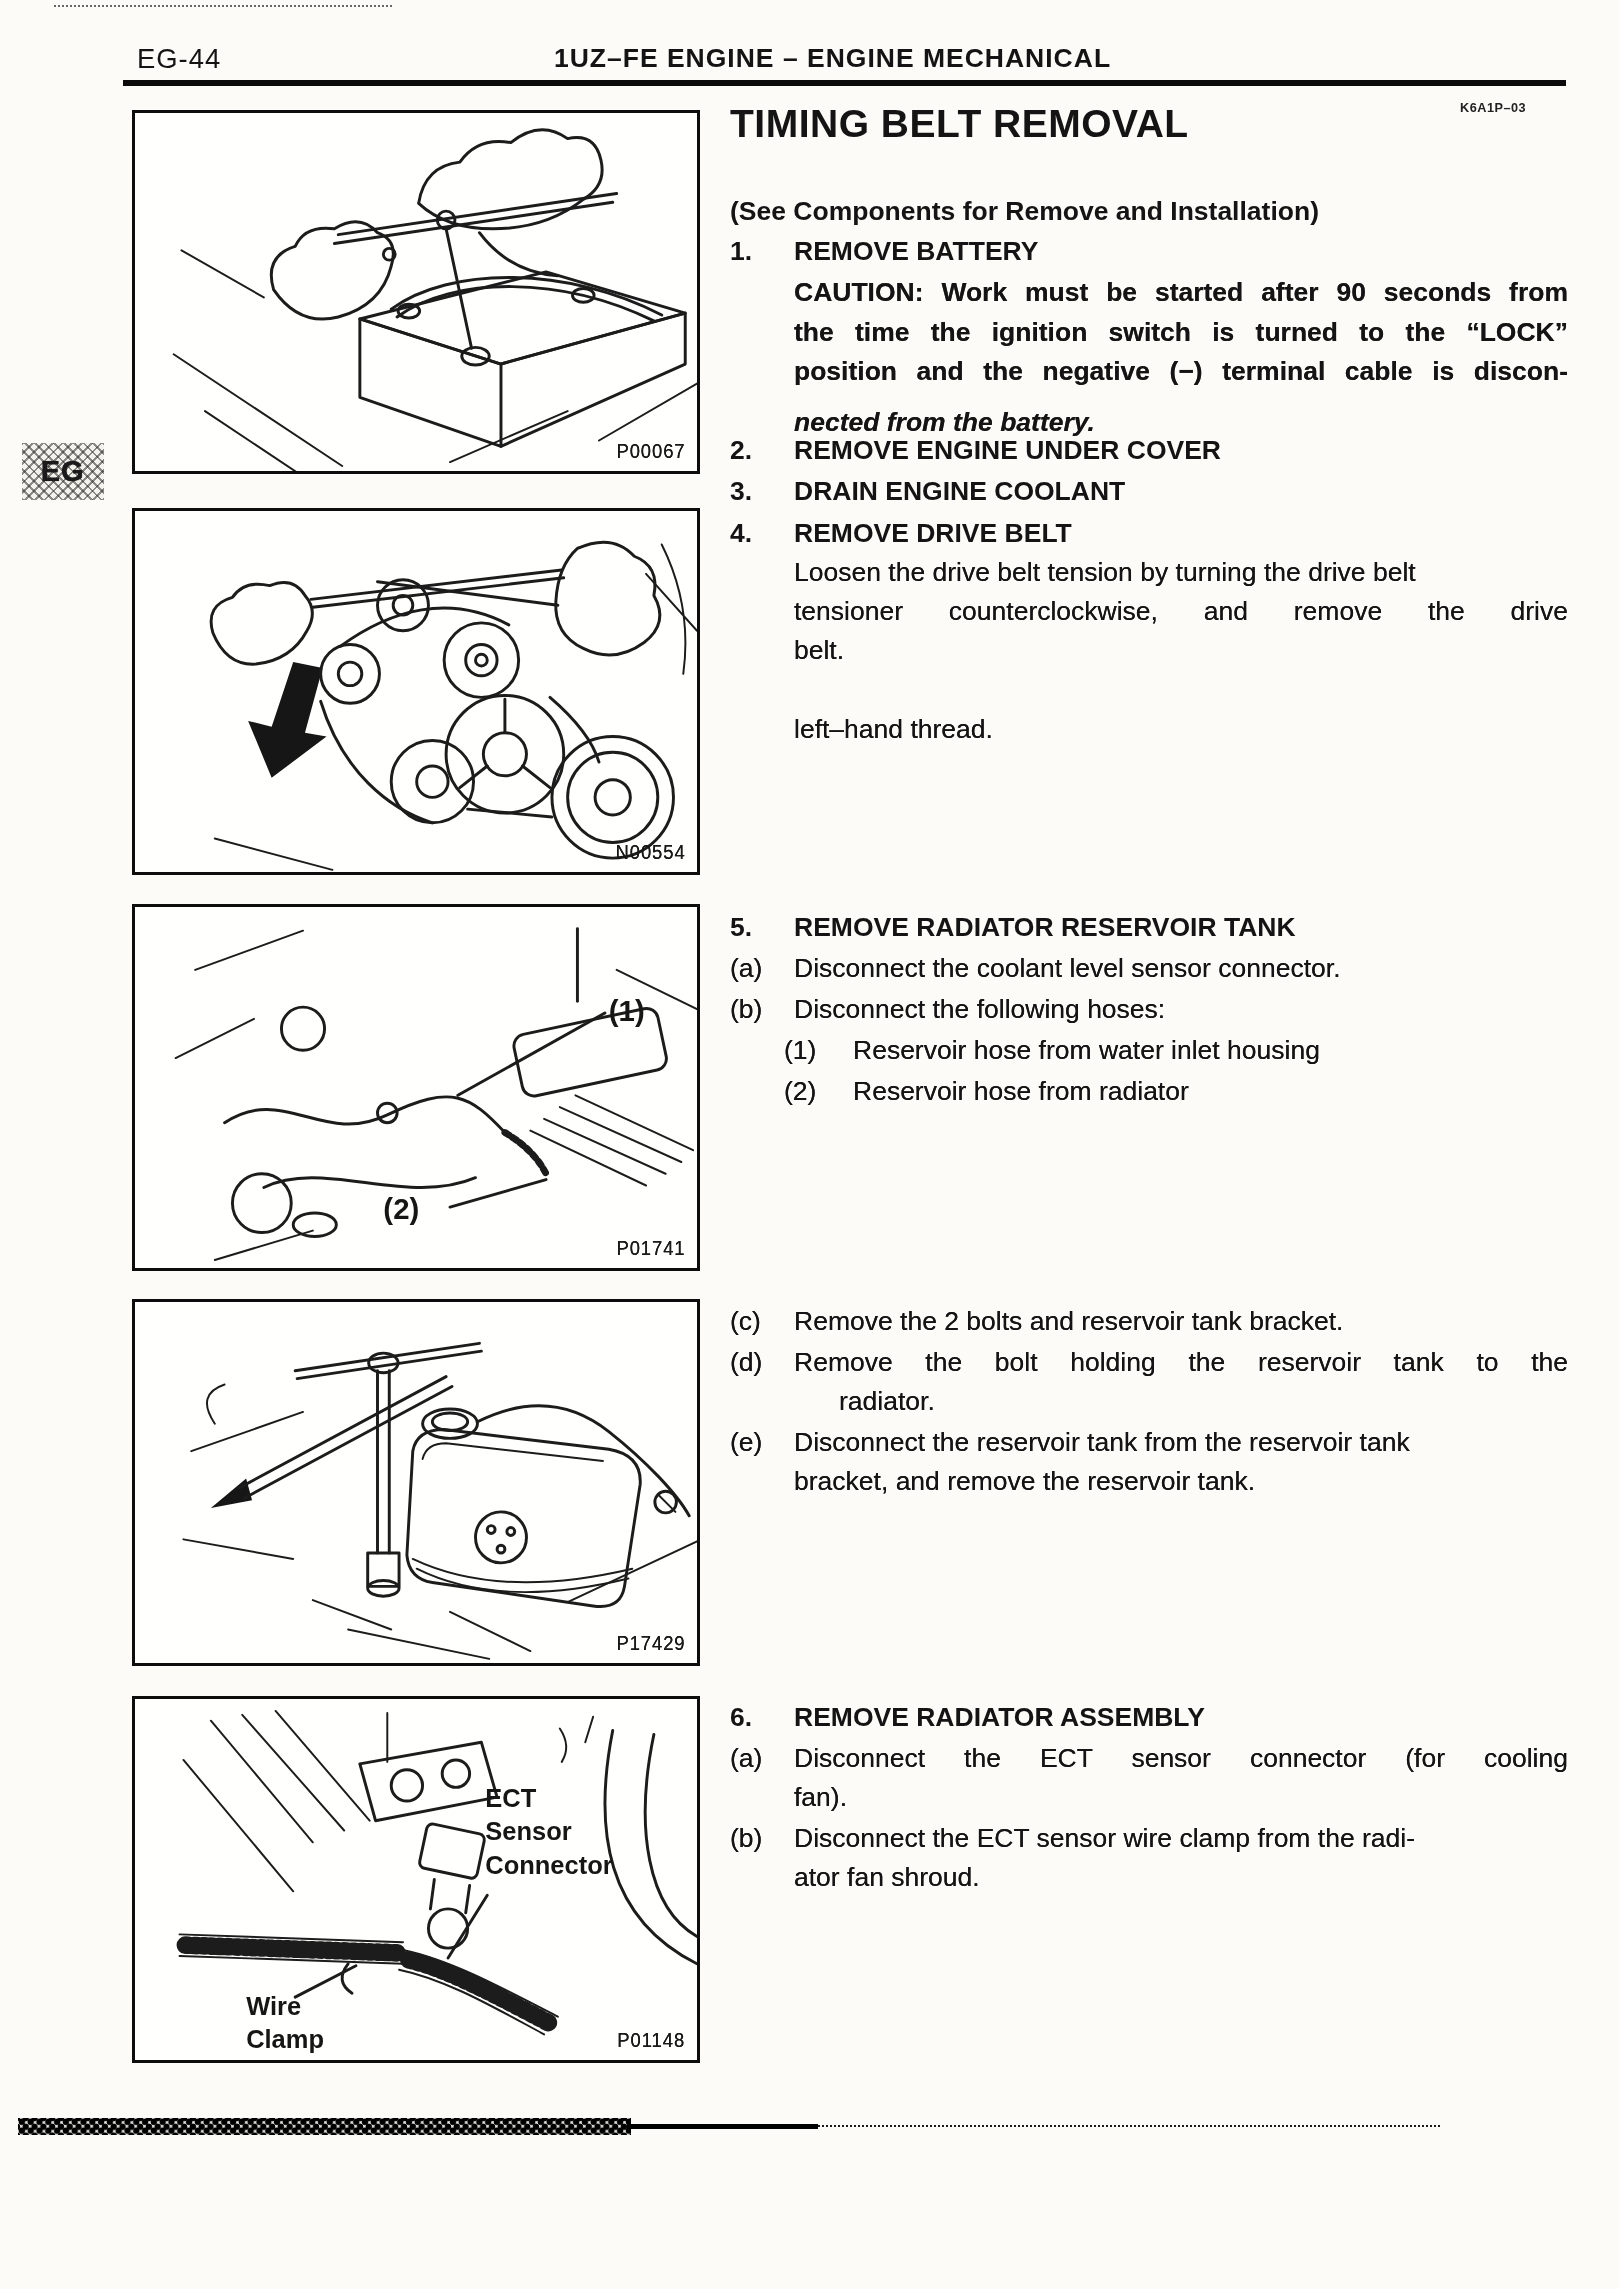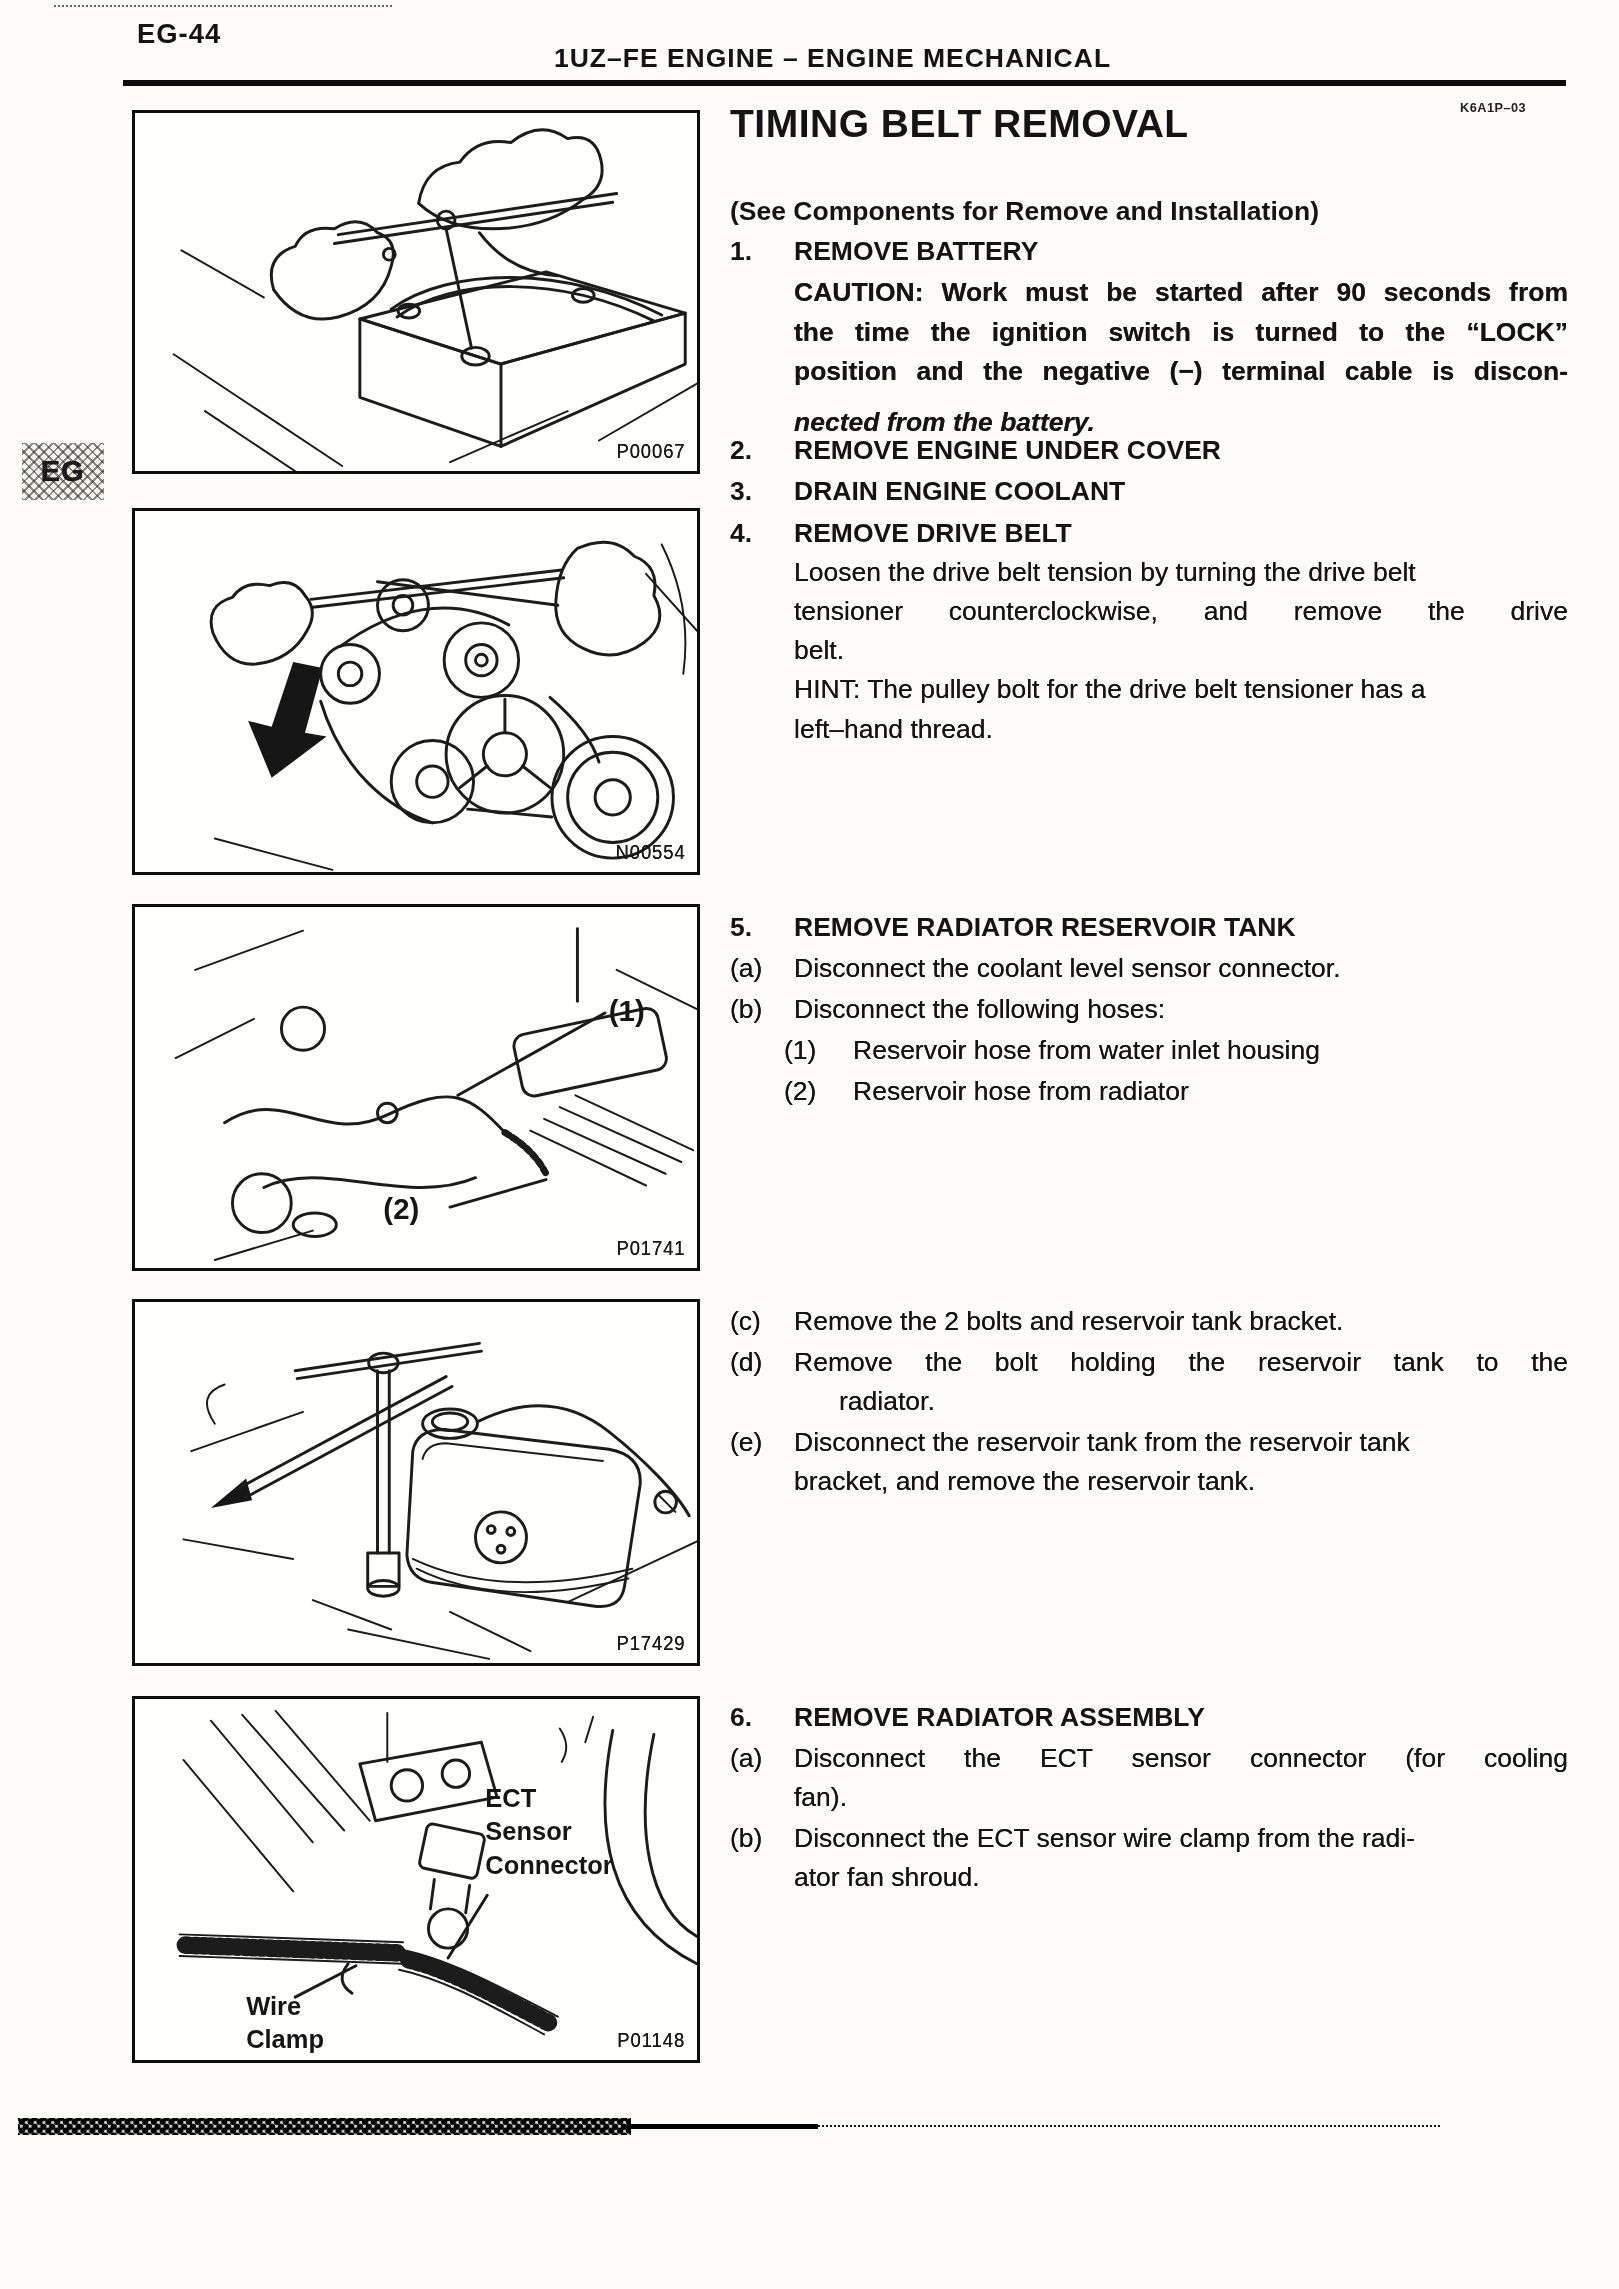--- a/index.html
+++ b/index.html
@@ -4,21 +4,21 @@
 <style>
   html,body{margin:0;padding:0;background:#e8e6e1;}
   .page{
     position:relative;width:1619px;height:2290px;margin:0 auto;
     background:#fcfbf8;color:#141414;
     font-family:"Liberation Sans", sans-serif;
     overflow:hidden;
   }
   .abs{position:absolute;}
   
-  .pagenum{left:137px;top:18px;font-size:27.4px;font-weight:700;letter-spacing:1px;}
+  .pagenum{left:137px;top:43px;font-size:27.4px;font-weight:400;letter-spacing:1px;}
   .hdr{left:372px;top:43px;width:921px;text-align:center;font-size:26.5px;font-weight:700;letter-spacing:1px;}
   .hdr-rule{left:123px;top:80px;width:1443px;height:5.9px;background:#0b0b0b;}
   .top-dotted{left:54px;top:4.9px;width:338px;height:0;border-top:2.9px dotted #666;}
   .doc-code{left:1460px;top:101px;font-size:12.7px;font-weight:700;letter-spacing:0.5px;color:#222;}
   
   .eg-tab{
     left:21.6px;top:443px;width:82px;height:57px;display:flex;align-items:center;justify-content:center;
     background:
       repeating-linear-gradient(45deg,rgba(35,35,35,.5) 0 2px,transparent 2px 6.9px),
       repeating-linear-gradient(135deg,rgba(35,35,35,.5) 0 2px,transparent 2px 6.9px);
@@ -224,21 +224,20 @@
     <span class="lbl">3.</span>
     <span class="txt">DRAIN ENGINE COOLANT</span>
   </div>
   <div class="abs row hrow" style="top:514px;">
     <span class="lbl">4.</span>
     <span class="txt">REMOVE DRIVE BELT</span>
   </div>
   <div class="abs line" style="top:553px;">Loosen the drive belt tension by turning the drive belt</div>
   <div class="abs line j" style="top:592px;">tensioner counterclockwise, and remove the drive</div>
   <div class="abs line" style="top:631px;">belt.</div>
-  <div class="abs line" style="top:670px;">HINT: The pulley bolt for the drive belt tensioner has a</div>
   <div class="abs line" style="top:710px;">left–hand thread.</div>
 
   <div class="abs row hrow" style="top:908px;">
     <span class="lbl">5.</span>
     <span class="txt">REMOVE RADIATOR RESERVOIR TANK</span>
   </div>
   <div class="abs row brow" style="top:949px;">
     <span class="lbl">(a)</span>
     <span class="txt">Disconnect the coolant level sensor connector.</span>
   </div>

